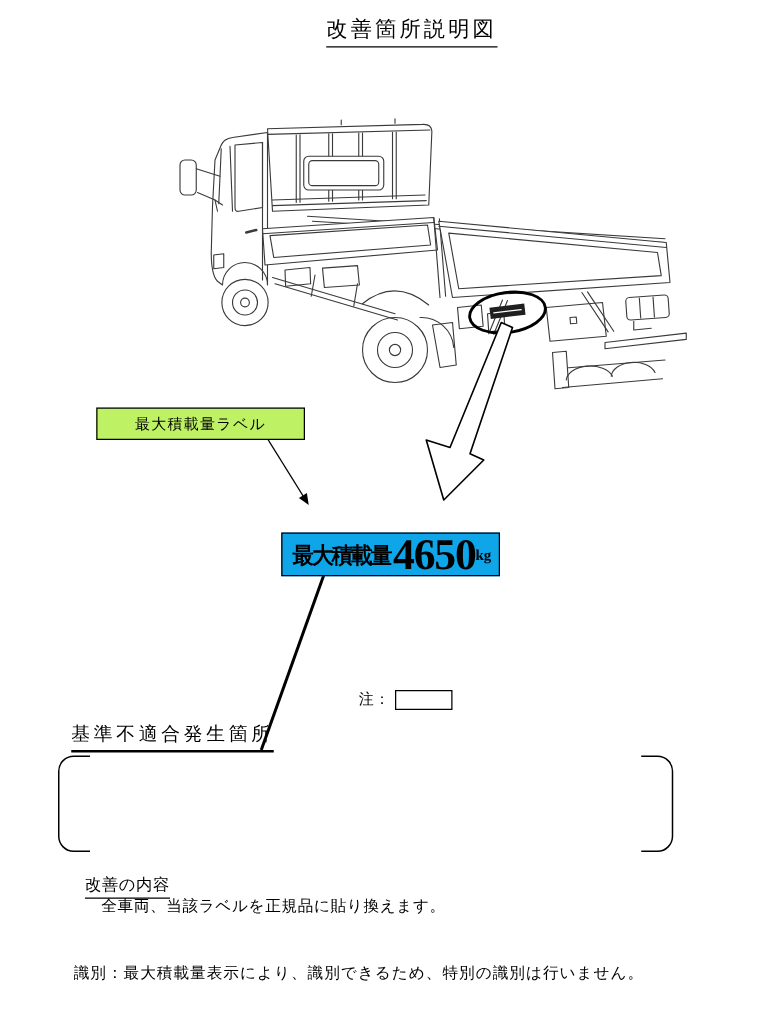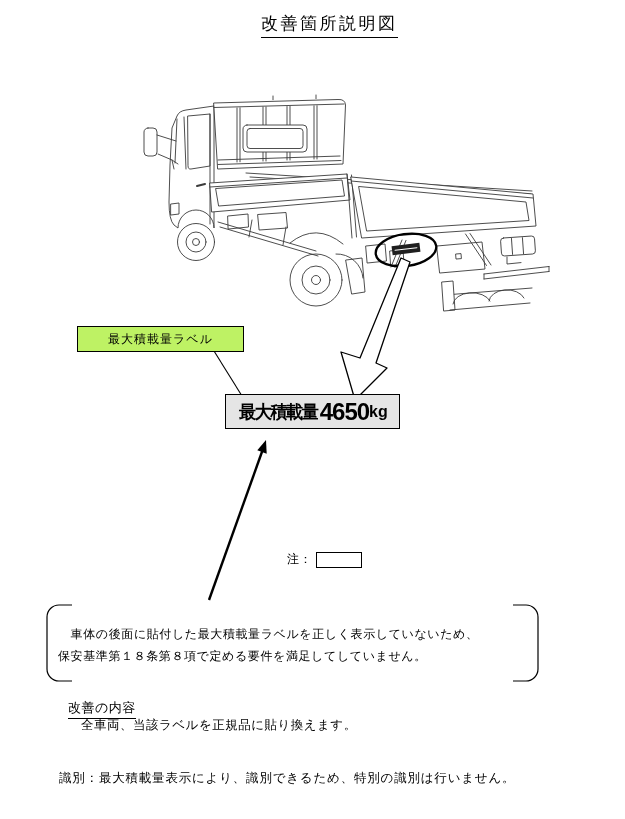--- a/index.html
+++ b/index.html
@@ -1,40 +1,40 @@
 <!DOCTYPE html>
 <html><head>
 <meta charset="utf-8">
 <style>
   html,body{margin:0;padding:0;background:#888;}
   .page{
     position:relative;width:625px;height:819px;margin:0 auto;
     background:#ffffff;overflow:hidden;
-    font-family:Liberation Sans, sans-serif;
+    font-family:Liberation Serif, serif;
     color:#000;
   }
   .abs{position:absolute;}
   .doc-title{
     left:261px;top:12px;font-size:17px;letter-spacing:2.5px;font-weight:500;
     border-bottom:1.5px solid #000;padding-bottom:2px;white-space:nowrap;
   }
   .callout-box{
     left:77px;top:326px;width:165px;height:24px;
     border:1.2px solid #000;background:#bef264;
     text-align:center;line-height:24px;font-size:12px;letter-spacing:1px;
   }
   .load-label{
-    left:225px;top:394px;width:173px;height:33px;
-    border:1.6px solid #000;background:#e5e5e5;
+    left:225px;top:426px;width:173px;height:33px;
+    border:1.6px solid #000;background:#0ea5e9;
     display:flex;align-items:center;justify-content:center;
     white-space:nowrap;
   }
   .load-label .nm{font-size:18px;font-weight:700;letter-spacing:-1.5px;transform:scaleX(.95);display:inline-block;}
-  .load-label .val{font-size:24px;font-weight:700;letter-spacing:-1px;line-height:1;}
-  .load-label .unit{font-size:16px;font-weight:700;line-height:1;}
+  .load-label .val{font-size:35px;font-weight:700;letter-spacing:-1px;line-height:1;}
+  .load-label .unit{font-size:12px;font-weight:700;line-height:1;}
   .legend-row{
     left:287px;top:551px;display:flex;align-items:center;white-space:nowrap;
     font-size:12px;letter-spacing:.5px;
   }
   .legend-swatch{
     width:44px;height:14px;border:1.6px solid #000;background:#fff;
     margin-left:4px;margin-right:15px;
   }
   .nc-heading{
     left:57px;top:578px;font-size:15px;letter-spacing:3px;white-space:nowrap;
@@ -187,26 +187,25 @@
     <span class="nm">最大積載量</span>
       <span class="val">4650</span>
       <span class="unit">kg</span>
   </div>
 
   <div class="abs legend-row">
     <span>注：</span>
     <span class="legend-swatch"></span>
   </div>
 
+  <div class="abs nc-heading">基準不適合発生箇所</div>
 
   <svg class="abs" style="left:40px;top:598px;" width="510" height="92" viewBox="0 0 510 92">
     <path d="M32,7 L19,7 A12,12 0 0 0 7,19 L7,71 A12,12 0 0 0 19,83 L32,83" fill="none" stroke="#000" stroke-width="1.2"></path>
     <path d="M473,7 L486,7 A12,12 0 0 1 498,19 L498,71 A12,12 0 0 1 486,83 L473,83" fill="none" stroke="#000" stroke-width="1.2"></path>
   </svg>
-  <div class="abs nc-line1">　車体の後面に貼付した最大積載量ラベルを正しく表示していないため、</div>
-  <div class="abs nc-line2">保安基準第１８条第８項で定める要件を満足してしていません。</div>
 
   <div class="abs imp-heading">改善の内容</div>
   <div class="abs imp-body">　全車両、当該ラベルを正規品に貼り換えます。</div>
 
   <div class="abs ident-line">識別：最大積載量表示により、識別できるため、特別の識別は行いません。</div>
 
 </div>
 
 </body></html>

